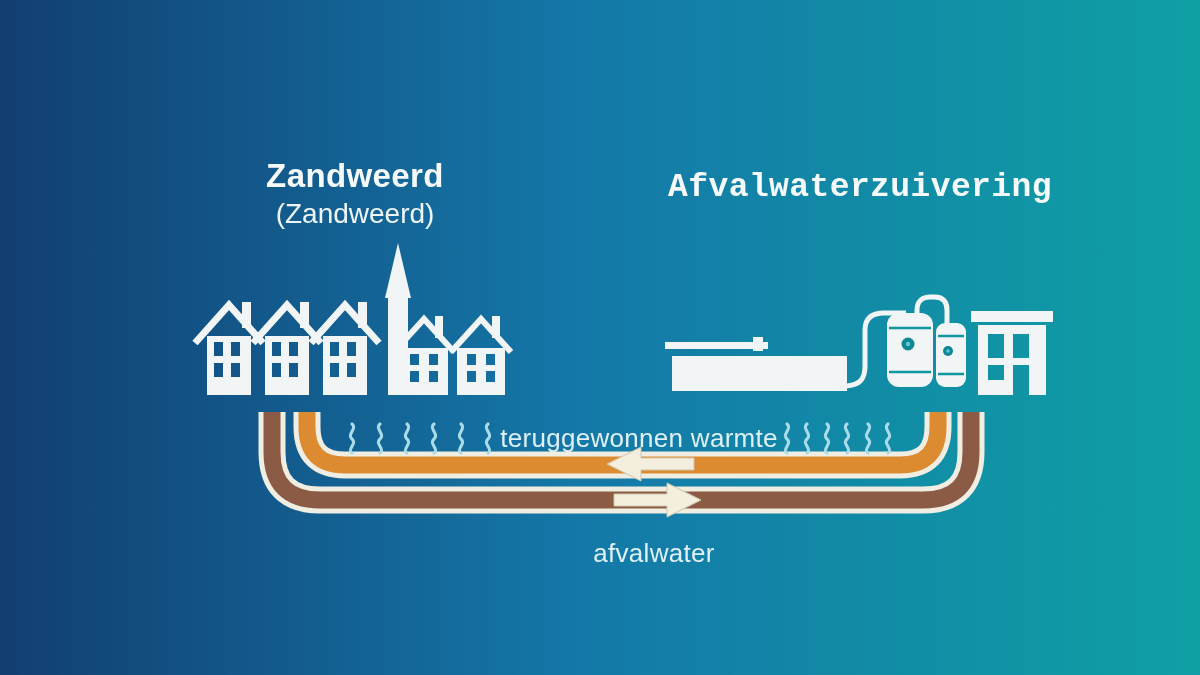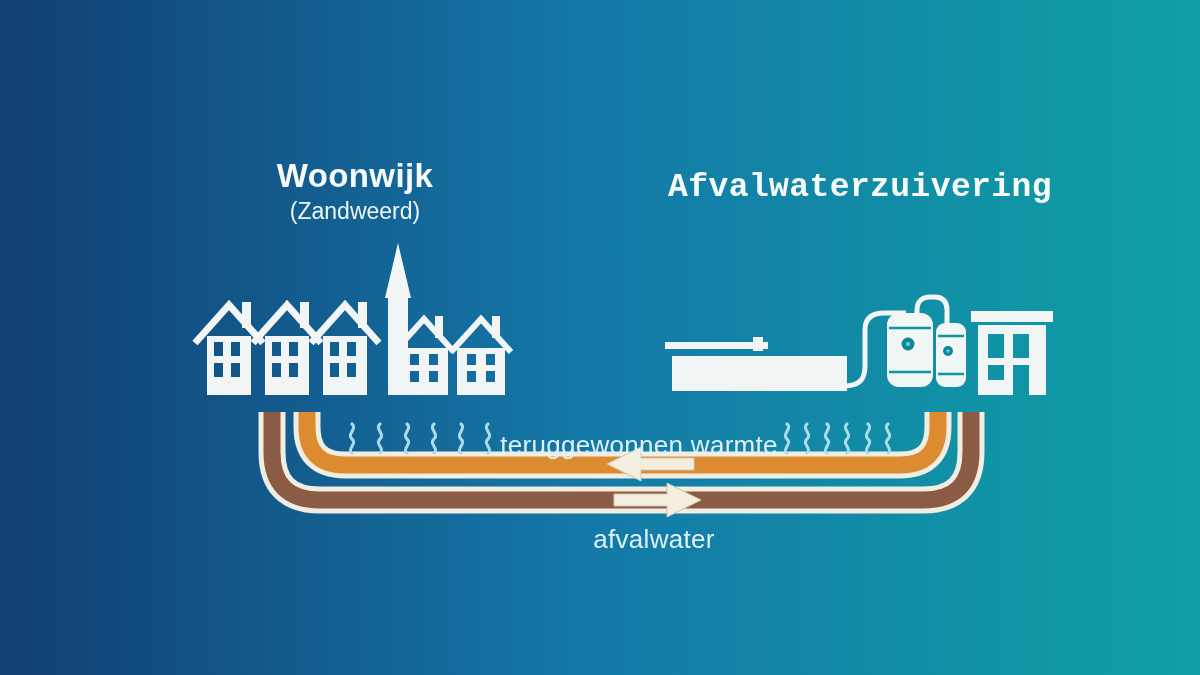--- a/index.html
+++ b/index.html
@@ -11,21 +11,21 @@
   .label{
     position:absolute;transform:translateX(-50%);white-space:nowrap;
     color:#dff0f6;font-size:26px;letter-spacing:.3px;
   }
   .title{
     position:absolute;transform:translateX(-50%);white-space:nowrap;
     color:#f7fafb;font-weight:bold;font-size:33px;letter-spacing:.4px;
   }
   .subtitle{
     position:absolute;transform:translateX(-50%);white-space:nowrap;
-    color:#eef6f9;font-size:23px;
+    color:#eef6f9;font-size:28px;
   }
 </style>
 </head>
 <body>
 
 <svg id="stage" viewBox="0 0 1200 675" aria-hidden="true">
   <defs>
     <linearGradient id="bg" x1="0" y1="0" x2="1" y2="0">
       <stop offset="0" stop-color="#123e72"></stop>
       <stop offset="0.48" stop-color="#1478a8"></stop>
@@ -120,21 +120,21 @@
   <g stroke-width="3.2" stroke="#a9dbe8">
     <use href="#waveA" x="787" y="424"></use>
     <use href="#waveB" x="807" y="424"></use>
     <use href="#waveA" x="827" y="424"></use>
     <use href="#waveB" x="847" y="424"></use>
     <use href="#waveA" x="868" y="424"></use>
     <use href="#waveB" x="888" y="424"></use>
   </g>
 </svg>
 
-<div class="title" style="left:355px;top:157px;">Woonwijk</div>
+<div class="title" style="left:355px;top:157px;">Zandweerd</div>
 
 <div class="subtitle" style="left:355px;top:198px;">(Zandweerd)</div>
 
 <div class="title" style="left:860px;top:169px;font-family:Liberation Mono, monospace;">Afvalwaterzuivering</div>
 
-<div class="label" style="left:639px;top:423px;margin-top:7px;">teruggewonnen warmte</div>
+<div class="label" style="left:639px;top:423px;">teruggewonnen warmte</div>
 
-<div class="label" style="left:654px;top:524px;">afvalwater</div>
+<div class="label" style="left:654px;top:538px;">afvalwater</div>
 
 </body></html>

